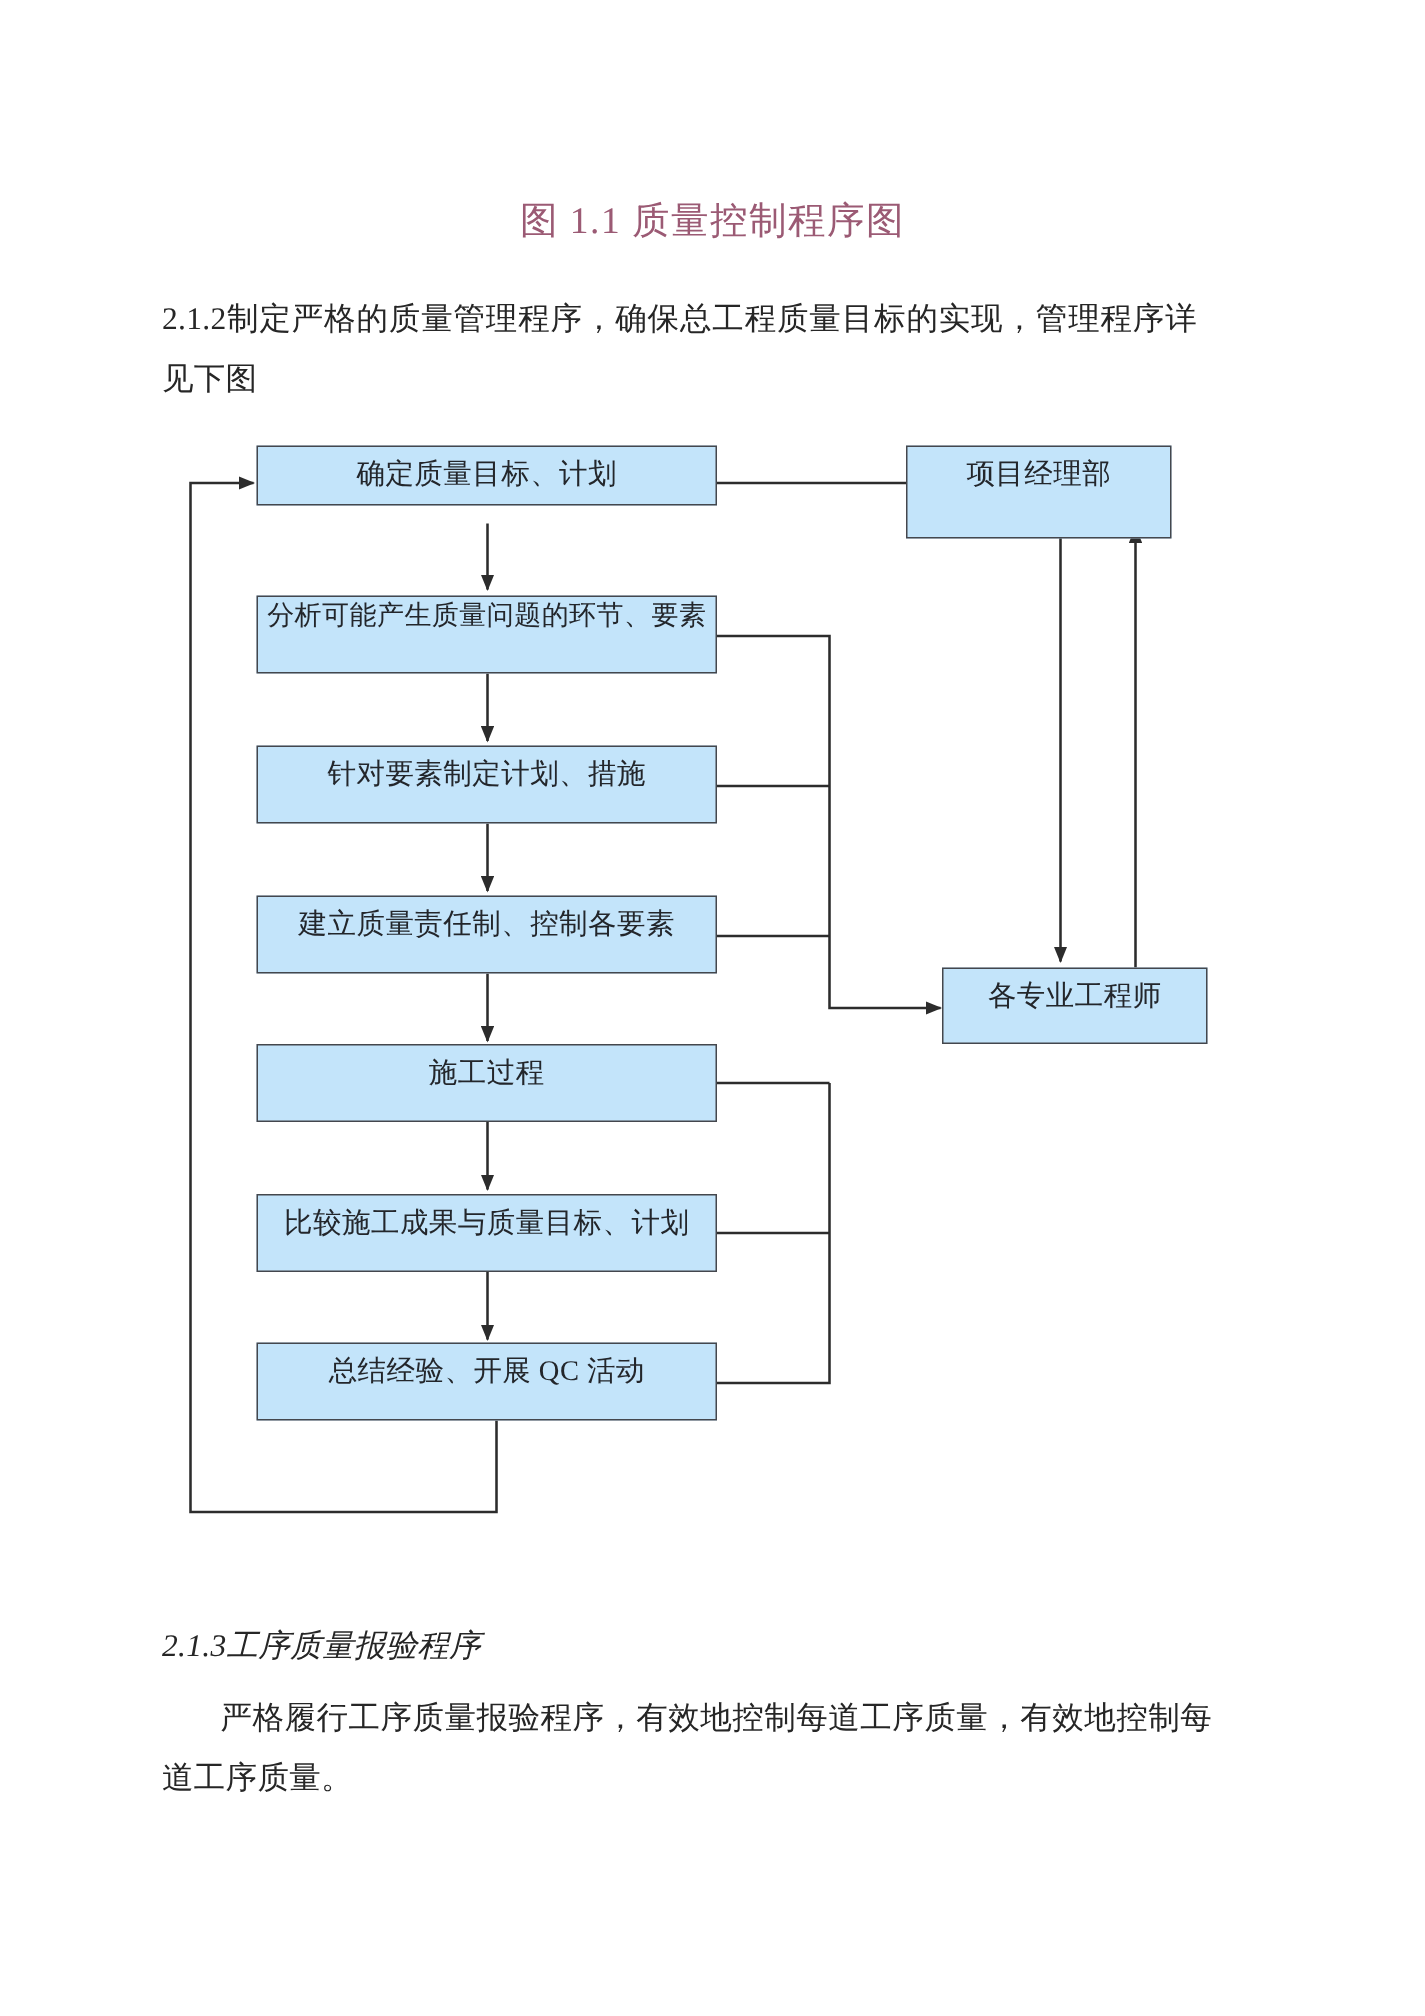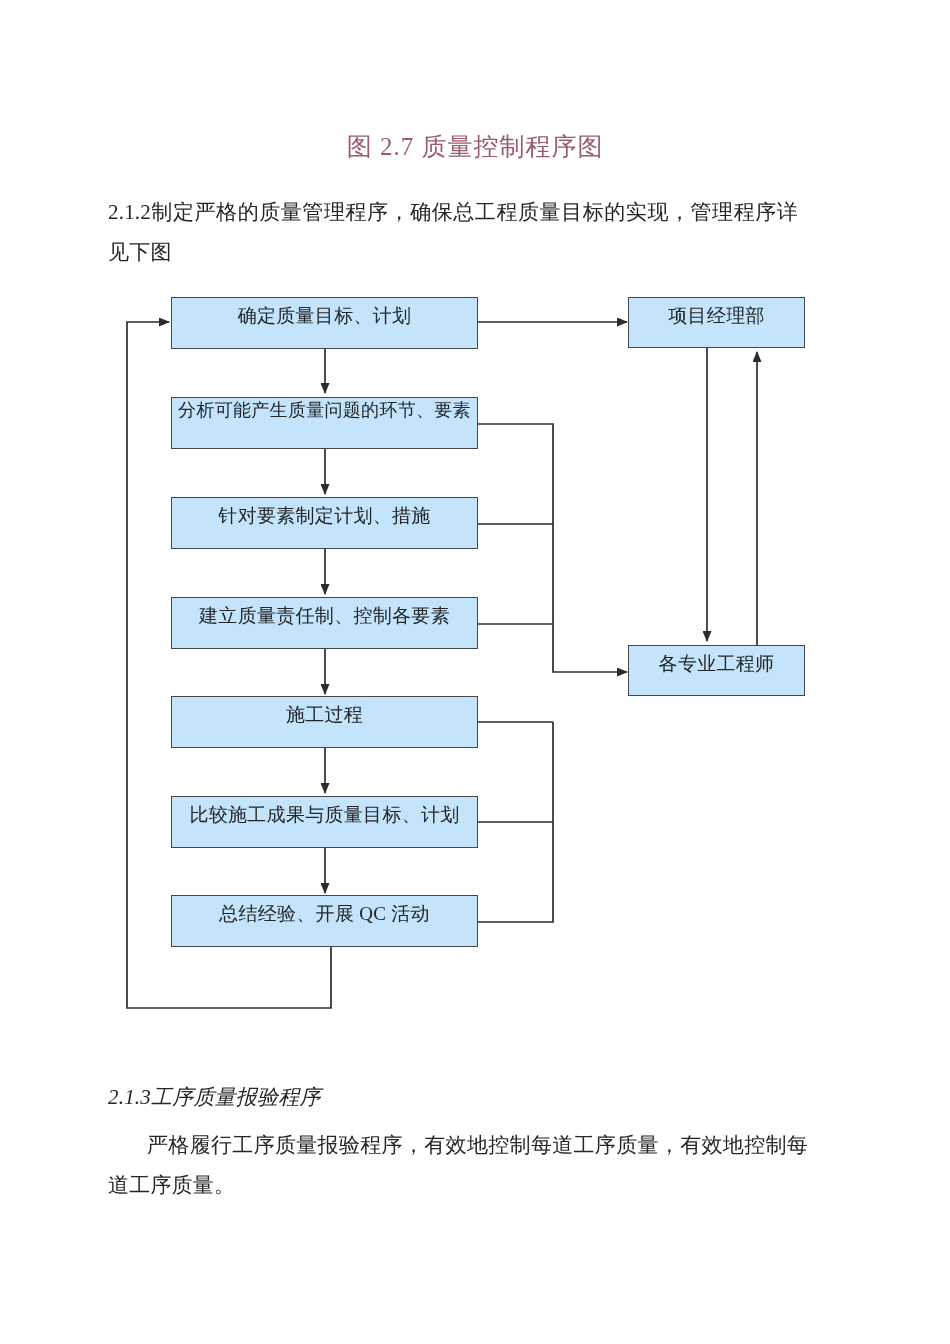--- a/index.html
+++ b/index.html
@@ -88,21 +88,21 @@
     padding-top: 5px;
     font-family: "Liberation Serif", "DejaVu Serif", serif;
     letter-spacing: 0.3px;
   }
 </style>
 </head>
 <body>
 
 <div class="page">
 
-  <div class="doc-title">图 2.7 质量控制程序图</div>
+  <div class="doc-title">图 1.1 质量控制程序图</div>
 
   <div class="para para-intro">2.1.2制定严格的质量管理程序，确保总工程质量目标的实现，管理程序详见下图</div>
 
   <div class="chart">
 
     <svg width="950" height="1344" xmlns="http://www.w3.org/2000/svg">
       <defs>
         <marker id="arr" markerWidth="11" markerHeight="9" refX="10" refY="4.5" orient="auto" markerUnits="userSpaceOnUse">
           <path d="M0,0 L11,4.5 L0,9 z" fill="#2c2c2c"></path>
         </marker>
@@ -129,35 +129,35 @@
         <line x1="478" y1="822" x2="553" y2="822"></line>
         <path d="M478,922 L553,922 L553,722"></path>
 
         <line x1="707" y1="348" x2="707" y2="641" marker-end="url(#arrd)"></line>
         <line x1="757" y1="645" x2="757" y2="352" marker-end="url(#arrd)"></line>
 
         <path d="M331,947 L331,1008 L127,1008 L127,322 L169,322" marker-end="url(#arr)"></path>
       </g>
     </svg>
 
-    <div class="fc-box" style="left:171px; top:297px; width:307px; height:52px;">确定质量目标、计划</div>
+    <div class="fc-box" style="left:171px; top:297px; width:307px; height:40px;">确定质量目标、计划</div>
 
     <div class="fc-box" style="left:171px; top:397px; width:307px; height:52px; font-size:18px; padding-top:0;">分析可能产生质量问题的环节、要素</div>
 
     <div class="fc-box" style="left:171px; top:497px; width:307px; height:52px;">针对要素制定计划、措施</div>
 
     <div class="fc-box" style="left:171px; top:597px; width:307px; height:52px;text-align:center;">建立质量责任制、控制各要素</div>
 
     <div class="fc-box" style="left:171px; top:696px; width:307px; height:52px;">施工过程</div>
 
     <div class="fc-box" style="left:171px; top:796px; width:307px; height:52px;">比较施工成果与质量目标、计划</div>
 
     <div class="fc-box" style="left:171px; top:895px; width:307px; height:52px;text-align:center;">总结经验、开展 QC 活动</div>
 
-    <div class="fc-box" style="left:628px; top:297px; width:177px; height:51px;">项目经理部</div>
+    <div class="fc-box" style="left:604px; top:297px; width:177px; height:62px;">项目经理部</div>
 
     <div class="fc-box" style="left:628px; top:645px; width:177px; height:51px;">各专业工程师</div>
 
   </div>
 
   <div class="para para-213-head">2.1.3工序质量报验程序</div>
 
   <div class="para para-213-body">严格履行工序质量报验程序，有效地控制每道工序质量，有效地控制每道工序质量。</div>
 
 </div>

